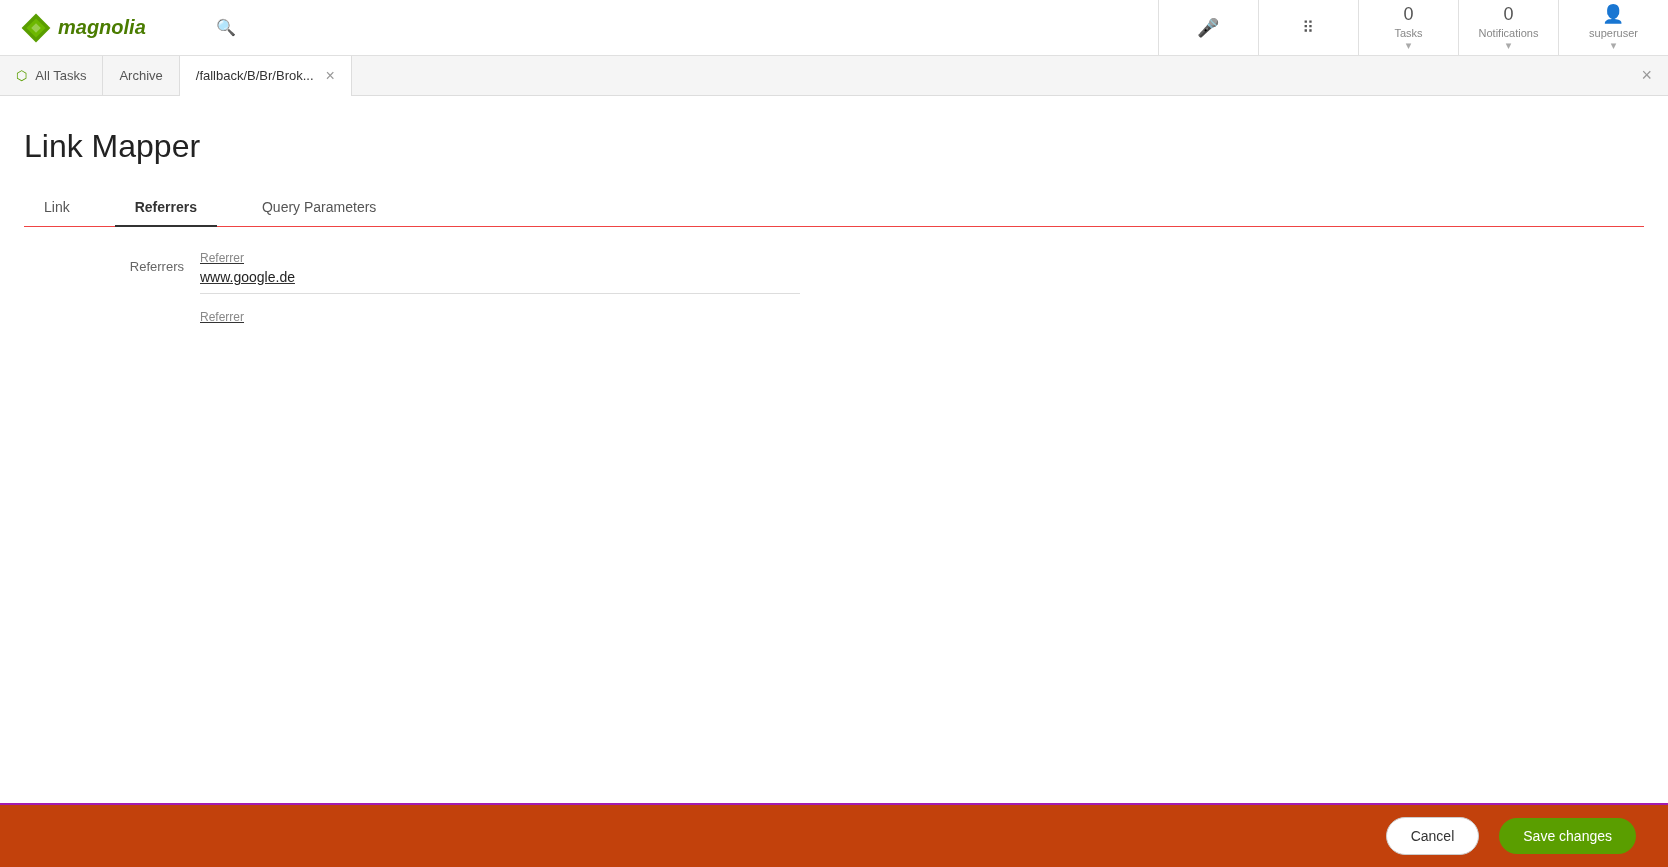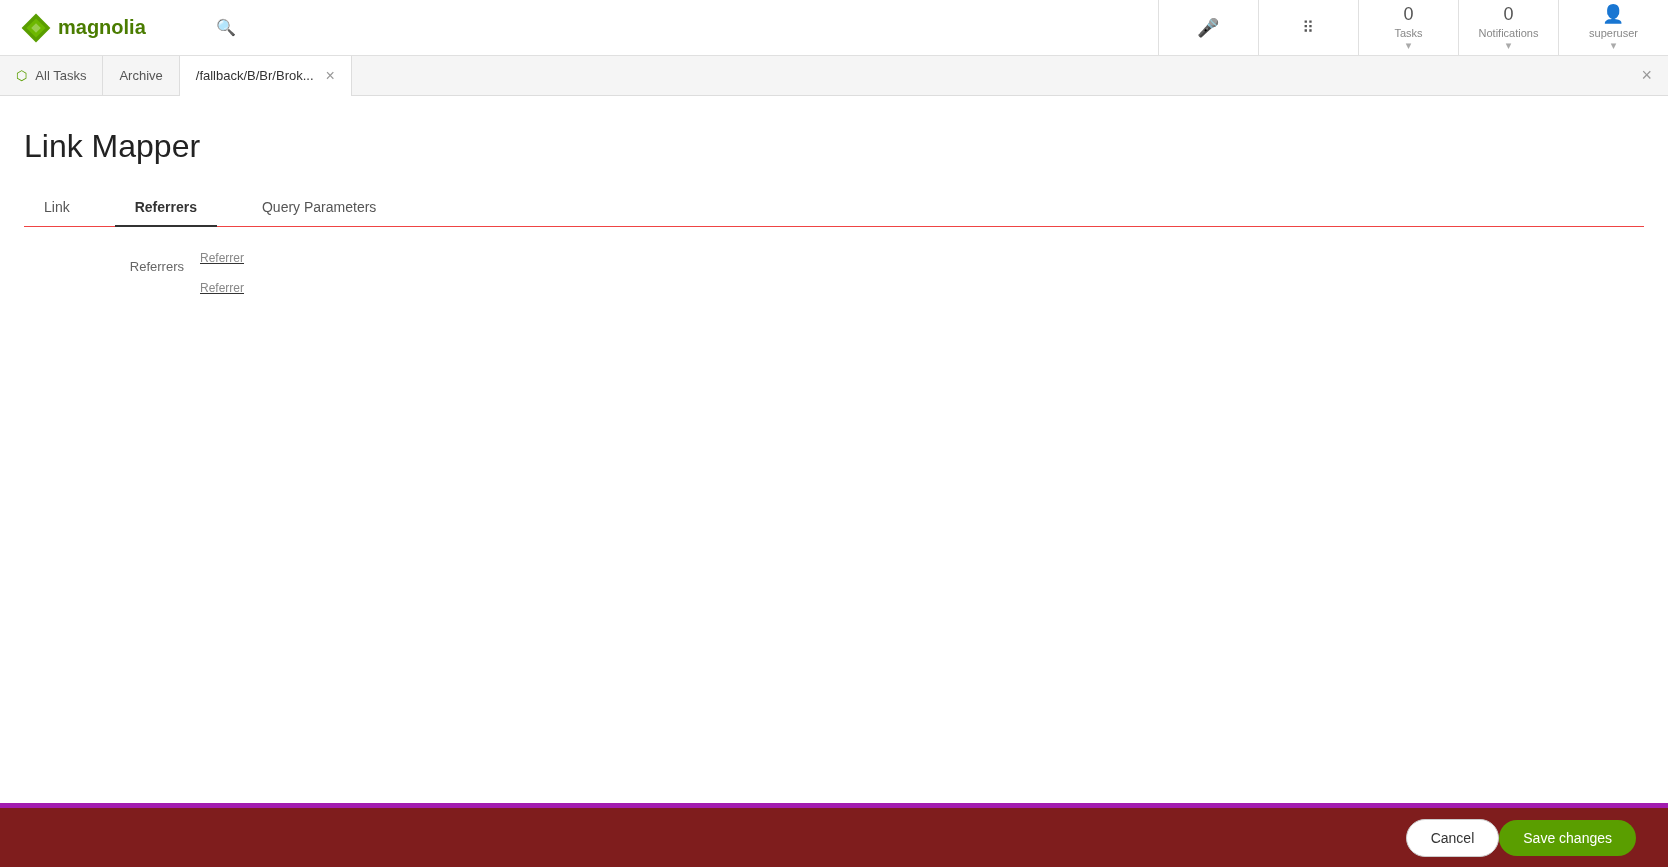--- a/index.html
+++ b/index.html
@@ -116,24 +116,24 @@
     }
     .field-value {
       font-size: 14px; color: #222; padding-bottom: 8px;
       border-bottom: 1px solid #ddd;
       max-width: 600px;
     }
 
     
     .bottom-bar {
       position: fixed; bottom: 0; left: 0; right: 0;
-      height: 64px; background: #7f1d1d;
-      border-top: 5px solid #a21caf;
+      height: 64px; background: #c2410c;
+      border-top: 2px solid #a21caf;
       display: flex; align-items: center; justify-content: flex-end;
-      padding: 0 32px; gap: 0;
+      padding: 0 32px; gap: 20px;
     }
     .btn-cancel {
       padding: 10px 24px;
       border: 1px solid #ccc; border-radius: 24px;
       background: #fff; color: #333;
       cursor: pointer; font-size: 14px;
     }
     .btn-save {
       padding: 10px 24px;
       border: none; border-radius: 24px;
@@ -145,21 +145,21 @@
 </head>
 <body>
 
 <div class="topbar">
   <div class="topbar-logo">
     <svg class="logo-svg" viewBox="0 0 40 40" xmlns="http://www.w3.org/2000/svg">
       <polygon points="20,2 38,20 20,38 2,20" fill="#5a9e00"></polygon>
       <polygon points="20,8 32,20 20,32 8,20" fill="#6db800"></polygon>
       <polygon points="20,14 26,20 20,26 14,20" fill="#fff" opacity="0.3"></polygon>
     </svg>
-    <span style="font-size:20px;font-weight:600;color:#4a7c00;margin-left:6px;">magnolia</span>
+    <span style="font-size:20px;font-weight:600;color:#4a7c00;font-style:italic;margin-left:6px;">magnolia</span>
   </div>
   <div class="topbar-search">
     <span class="search-icon-wrap">🔍</span>
   </div>
   <div class="topbar-actions">
     <div class="topbar-action-item">
       <span class="action-icon">🎤</span>
     </div>
     <div class="topbar-action-item">
       <span class="action-icon" style="font-size:16px;letter-spacing:1px;">⠿</span>
@@ -213,20 +213,21 @@
       </div>
     </div>
 
     <div class="form-area">
       <div class="form-section">
         <div class="form-section-label">Referrers</div>
         <div class="form-fields">
 
           <div class="field-row">
             <div class="field-label">Referrer</div>
+            <div class="field-value">www.google.de</div>
           </div>
 
           <div class="field-row" style="margin-top:16px;">
             <div class="field-label">Referrer</div>
           </div>
         </div>
       </div>
     </div>
   </div>
 </div>

